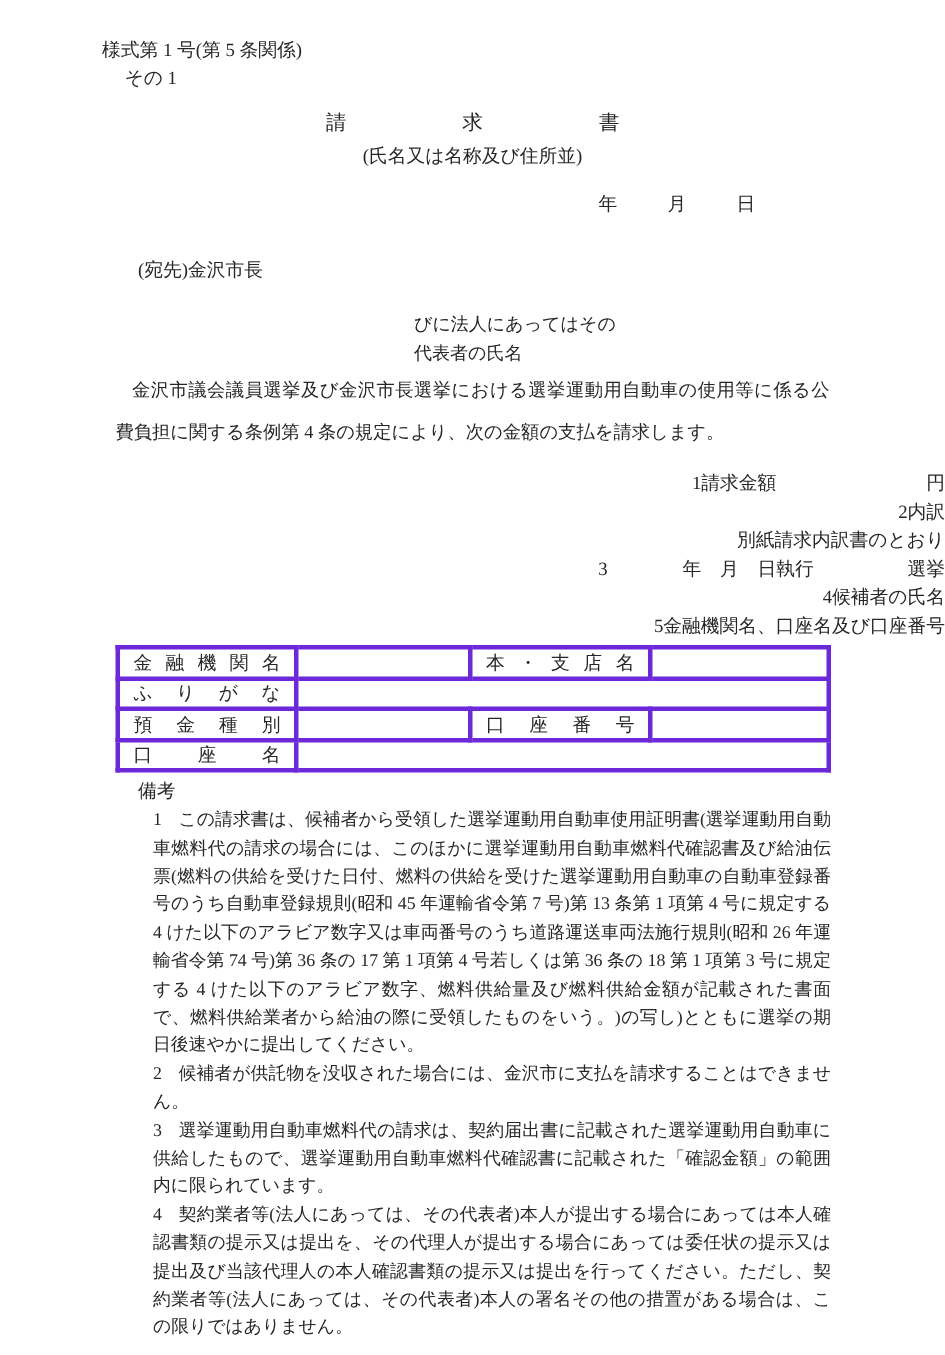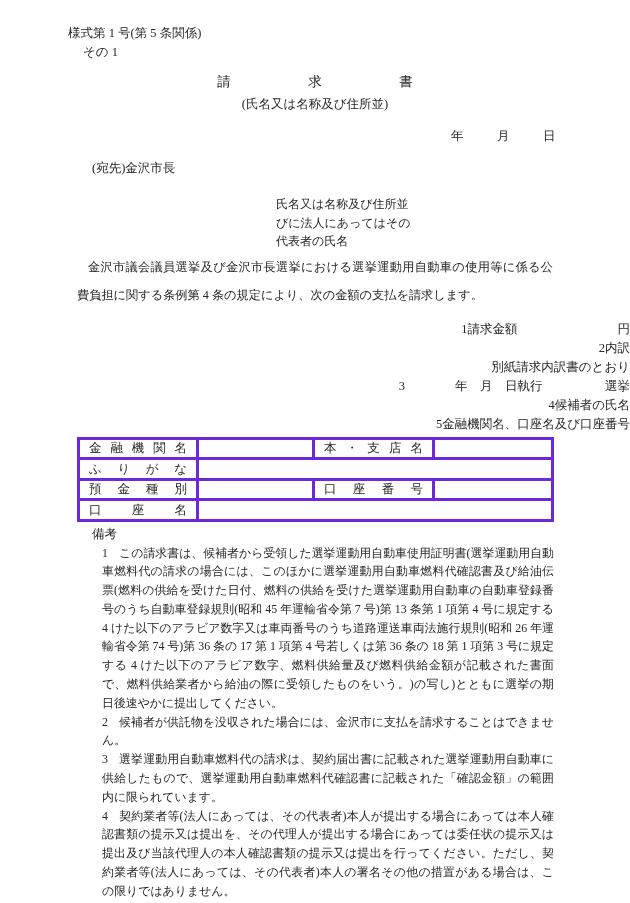--- a/index.html
+++ b/index.html
@@ -6,22 +6,22 @@
   body{
     width:630px;height:903px;background:#ffffff;color:#262626;
     font-family:"Liberation Serif","DejaVu Serif",serif;
     font-size:12.5px;overflow:hidden;
   }
   .page{width:630px;height:903px;position:relative;background:#fff;}
   .form-id{margin:24px 0 0 68px;line-height:19px;}
   .form-sub{margin:0 0 0 83px;line-height:19px;}
   .doc-title{margin:10px 0 0 0;text-align:center;font-size:13.5px;letter-spacing:32px;text-indent:32px;line-height:20px;}
   .doc-subtitle{margin:2px 0 0 0;text-align:center;line-height:20px;}
-  .date-line{margin:13px 0 0 0;text-align:right;padding-right:64px;letter-spacing:10.5px;line-height:19px;}
-  .addressee{margin:13px 0 0 92px;line-height:19px;}
+  .date-line{margin:13px 0 0 0;text-align:right;padding-right:116px;letter-spacing:10.5px;line-height:19px;}
+  .addressee{margin:25px 0 0 92px;line-height:19px;}
   .name-block{margin:17px 0 0 276px;line-height:18.5px;font-size:12px;}
   .body-par{margin:2px 0 0 77px;width:476px;font-size:12.2px;line-height:28px;
     text-indent:11px;text-align:justify;word-break:break-all;}
   .items{margin:11px 0 0 93px;}
   .item{line-height:19px;text-align:right;}
   .item .num{display:inline-block;width:20px;}
   .bank-table{margin:3px 0 0 77px;border-collapse:collapse;table-layout:fixed;width:474px;
     border:1.5px solid #3a3a3a;}
   .bank-table td{border:3px solid #6d28d9;height:17.5px;padding:0 9px;font-size:12.5px;line-height:16px;overflow:hidden;}
   .bank-table td.lbl{text-align:justify;text-align-last:justify;}
@@ -40,21 +40,20 @@
   <div class="form-sub">その 1</div>
 
   <div class="doc-title">請　求　書</div>
   <div class="doc-subtitle">(氏名又は名称及び住所並)</div>
 
   <div class="date-line">年　月　日</div>
 
   <div class="addressee">(宛先)金沢市長</div>
 
   <div class="name-block">
-    <div>氏名又は名称及び住所並</div>
     <div>びに法人にあってはその</div>
     <div>代表者の氏名</div>
   </div>
 
   <p class="body-par">金沢市議会議員選挙及び金沢市長選挙における選挙運動用自動車の使用等に係る公費負担に関する条例第 4 条の規定により、次の金額の支払を請求します。</p>
 
   <div class="items">
     <div class="item">
       <span class="num">1</span><span>請求金額　　　　　　　　円</span>
     </div>

